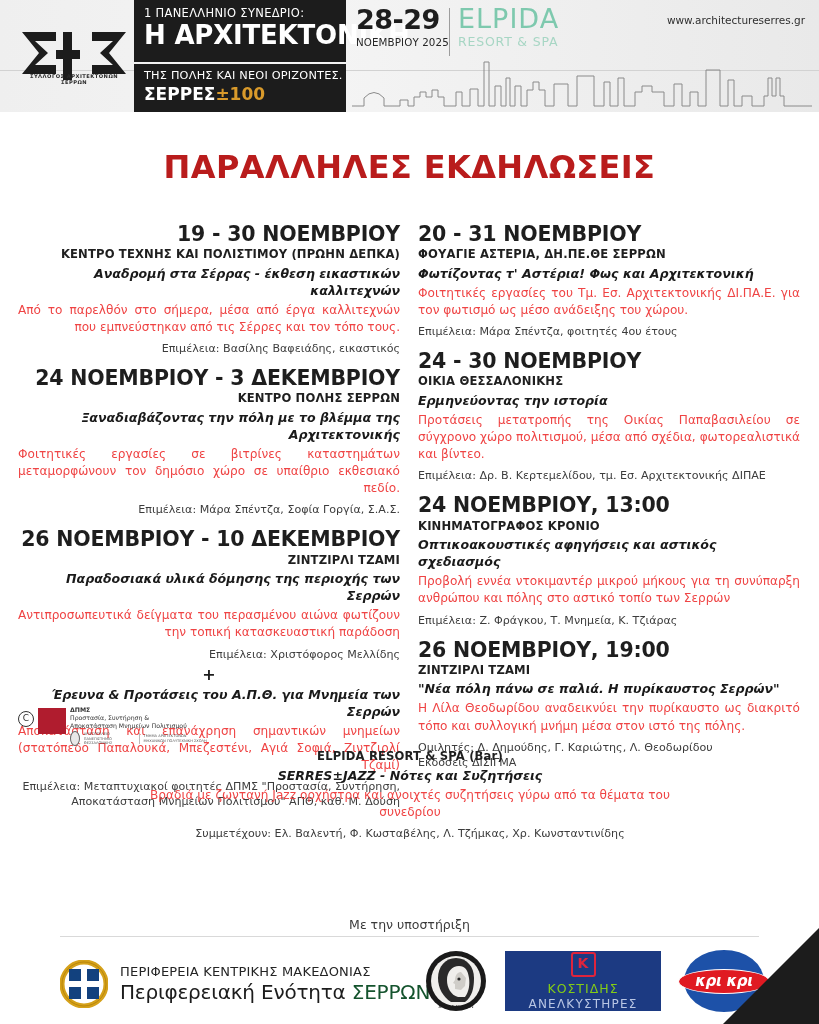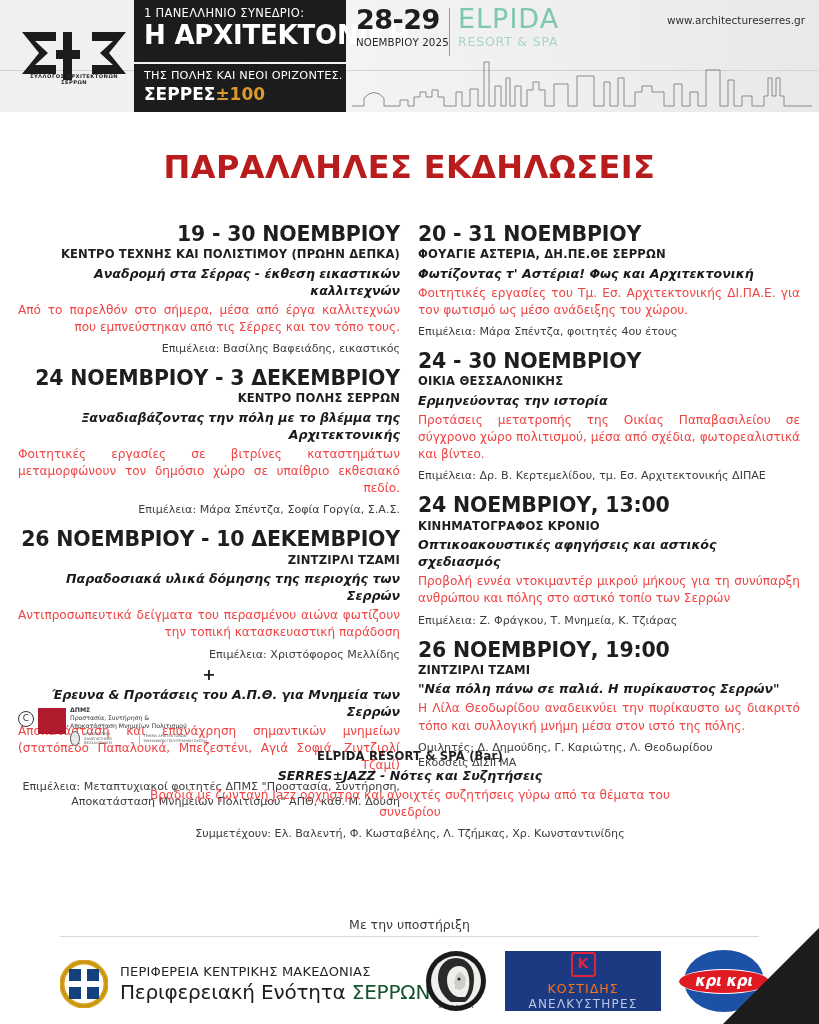--- a/index.html
+++ b/index.html
@@ -361,21 +361,21 @@
   }
   .kostidis .kbox {
     width: 21px; height: 21px;
     border: 2.4px solid #e0243c;
     border-radius: 3px;
     color: #e0243c;
     font-size: 14px; font-weight: bold;
     line-height: 18px; text-align: center;
   }
   .kostidis .kname {
-    color: #f97316; font-size: 12.5px; letter-spacing: 1px; margin-top: 4px;
+    color: #84cc16; font-size: 12.5px; letter-spacing: 1px; margin-top: 4px;
   }
   .kostidis .ksub {
     color: #b9c6e4; font-size: 12px; letter-spacing: 1.2px; margin-top: 1px;
   }
 
   
   .krikri {
     position: absolute;
     left: 678px; top: 4px;
     width: 92px; height: 66px;

